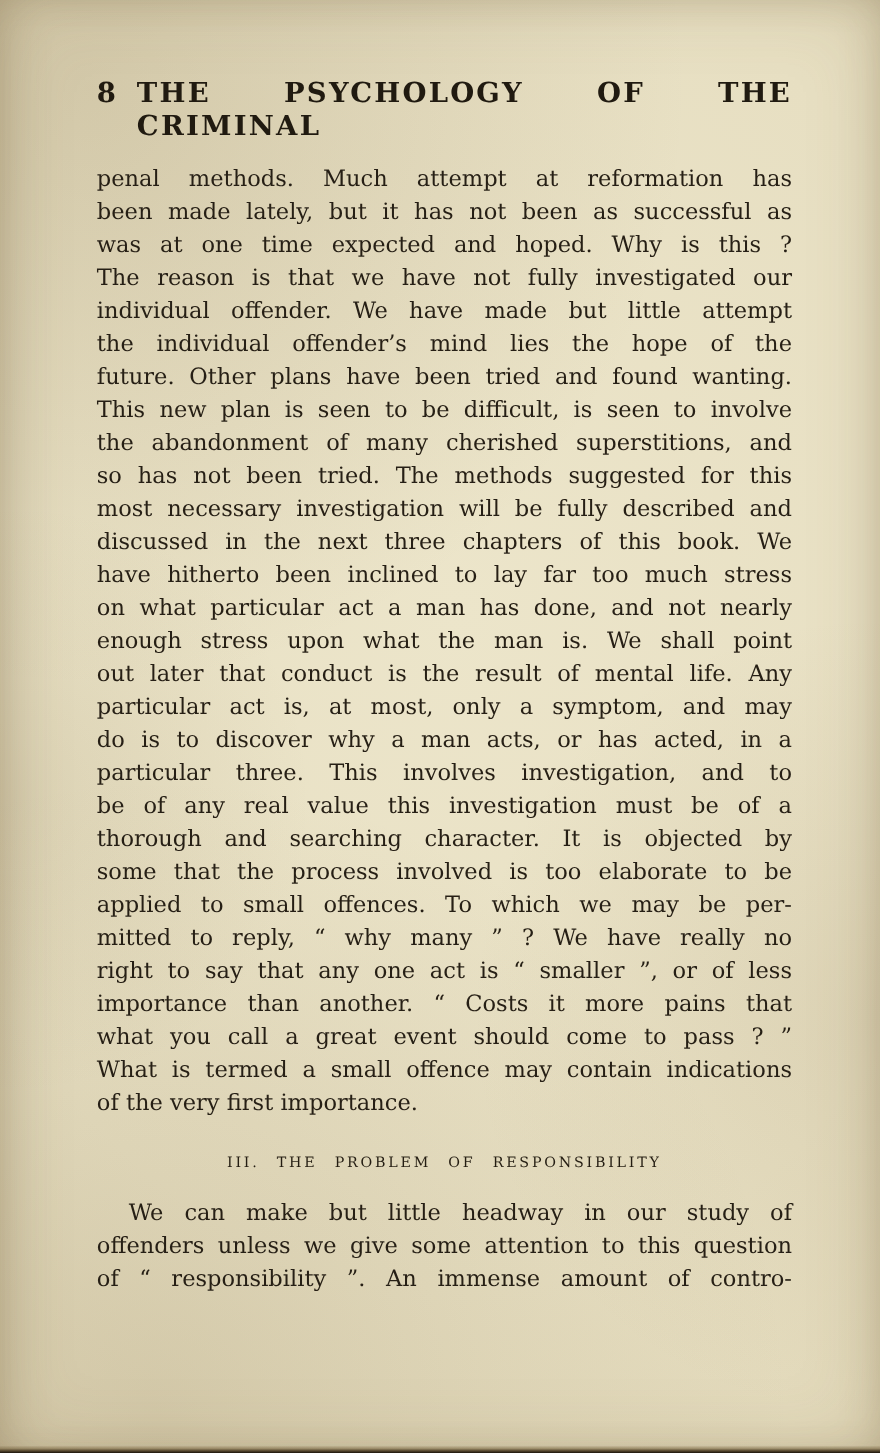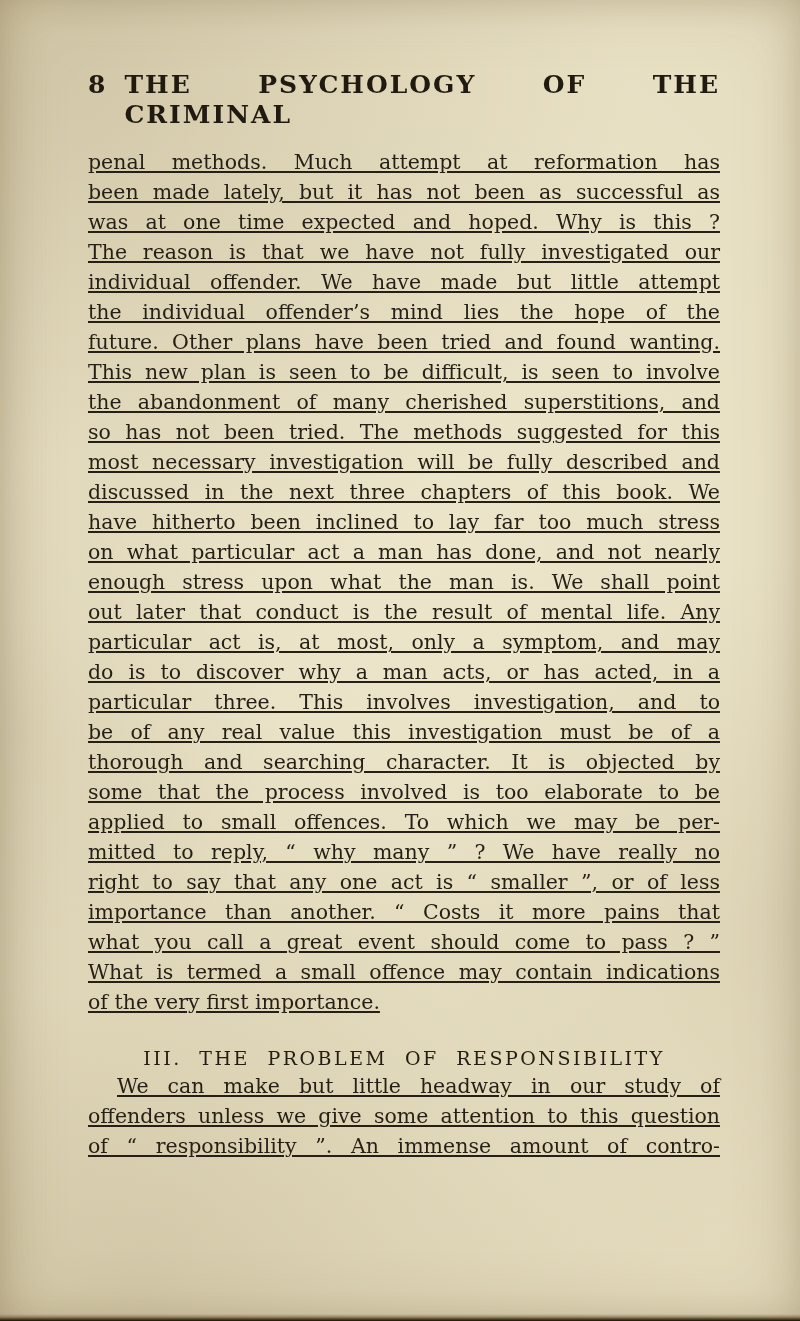--- a/index.html
+++ b/index.html
@@ -54,36 +54,35 @@
     white-space: normal;
   }
   .para {
     margin: 0;
     font-size: 20.5px;
     line-height: 30px;
   }
   .para .line {
     text-align: justify;
     text-align-last: justify;
-    text-decoration: underline;
   }
   .para.last-left .line:last-child { text-align-last: left; }
   .para.indent-first .line:first-child { padding-left: 29px; }
   .para1 { margin-top: 17px; }
   .section-heading {
     margin: 28px 0 0 0;
-    font-size: 19px;
+    font-size: 13px;
     line-height: 26px;
     font-weight: normal;
     text-align: center;
     letter-spacing: 2.5px;
     word-spacing: 9px;
     color: #241d12;
   }
-  .para2 { }
+  .para2 { margin-top: 16px; }
   .page-bottom-edge {
     position: absolute;
     left: 0; right: 0; bottom: 0;
     height: 7px;
     background: linear-gradient(to bottom,
       rgba(100, 84, 52, 0) 0%,
       rgba(120, 102, 66, 0.55) 40%,
       #57482e 70%,
       #17110a 100%);
   }

